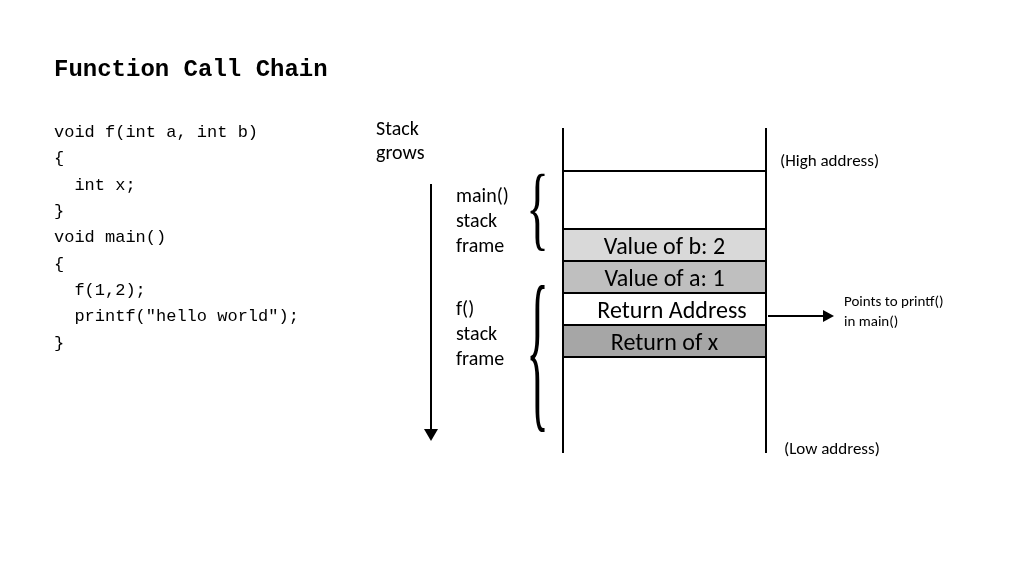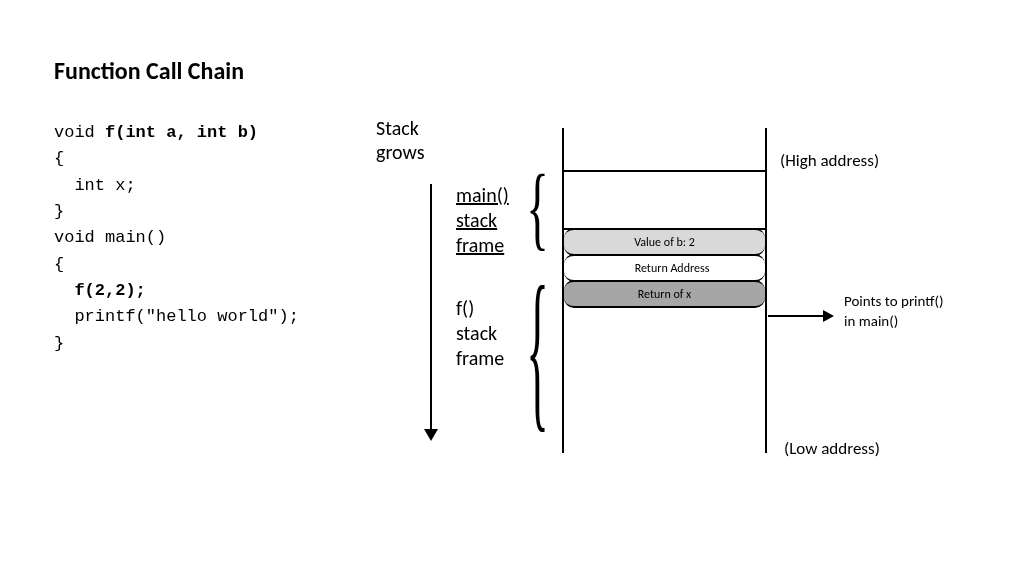--- a/index.html
+++ b/index.html
@@ -10,31 +10,32 @@
     font-family: Calibri, Arial, sans-serif;
     color: #000;
     position: relative;
   }
   .title {
     position: absolute;
     top: 56px;
     left: 54px;
     font-size: 24px;
     font-weight: 700;
+    font-family: Liberation Mono, monospace;
   }
   .code {
     position: absolute;
     top: 120px;
     left: 54px;
     font-family: "Courier New", monospace;
     font-size: 17px;
     line-height: 1.55;
     white-space: pre;
   }
-  .code .kw { font-weight: 700; }
+  .code .kw { font-weight: 400; }
   .stack-grows {
     position: absolute;
     top: 116px;
     left: 376px;
     font-size: 20px;
     line-height: 1.2;
   }
   .arrow-down {
     position: absolute;
     top: 184px;
@@ -50,21 +51,21 @@
     left: -6px;
     border-left: 7px solid transparent;
     border-right: 7px solid transparent;
     border-top: 12px solid #000;
   }
   .frame-label {
     position: absolute;
     font-size: 20px;
     line-height: 1.25;
   }
-  .frame-main-label { top: 183px; left: 456px; text-decoration: underline; }
+  .frame-main-label { top: 183px; left: 456px; }
   .frame-f-label    { top: 296px; left: 456px; }
   .brace {
     position: absolute;
     font-size: 94px;
     font-family: "Times New Roman", serif;
     transform: scaleX(0.5);
     line-height: 1;
     color: #000;
     font-weight: 300;
   }
@@ -73,29 +74,28 @@
   .stack {
     position: absolute;
     top: 128px;
     left: 562px;
     width: 205px;
     border-left: 2px solid #000;
     border-right: 2px solid #000;
     height: 325px;
   }
   .cell {
-    height: 28px;
+    height: 34px;
     border-top: 2px solid #000;
     border-bottom: 2px solid #000;
     display: flex;
     align-items: center;
     justify-content: center;
-    font-size: 12px;
+    font-size: 24px;
     margin-top: -2px;
-    border-radius: 10px;
   }
   .empty-cell {
     height: 60px;
     border-top: 2px solid #000;
     border-bottom: 2px solid #000;
     margin-top: 42px;
   }
   .gray-lt { background: #d9d9d9; }
   .gray-md { background: #bfbfbf; }
   .gray-dk { background: #a6a6a6; }
@@ -136,21 +136,21 @@
 <body>
 
 <div class="title">Function Call Chain</div>
 
 <div class="code"><span>void </span><span class="kw">f(int a, int b)</span>
 <span>{</span>
 <span>  int x;</span>
 <span>}</span>
 <span>void main()</span>
 <span>{</span>
-<span>  </span><span class="kw">f(2,2);</span>
+<span>  </span><span class="kw">f(1,2);</span>
 <span>  printf("hello world");</span>
 <span>}</span></div>
 
 <div class="stack-grows">
   <span>Stack</span><br>
   <span>grows</span>
 </div>
 <div class="arrow-down"></div>
 
 <div class="frame-label frame-main-label" style="white-space:pre-line;">main()
@@ -159,20 +159,21 @@
 <div class="frame-label frame-f-label" style="white-space:pre-line;">f()
 stack
 frame</div>
 
 <div class="brace brace-main">{</div>
 <div class="brace brace-f">{</div>
 
 <div class="stack">
   <div class="empty-cell"></div>
   <div class="cell gray-lt">Value of b: 2</div>
+  <div class="cell gray-md">Value of a: 1</div>
   <div class="cell white">Return Address</div>
   <div class="cell gray-dk">Return of x</div>
 </div>
 
 <div class="addr-label high-addr">(High address)</div>
 <div class="addr-label low-addr">(Low address)</div>
 
 <div class="ra-arrow"></div>
 <div class="ra-text">
   <span>Points to printf()</span><br>

